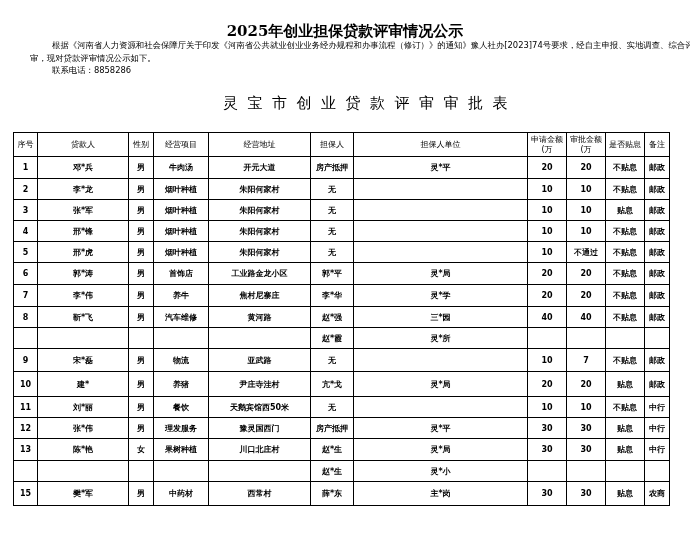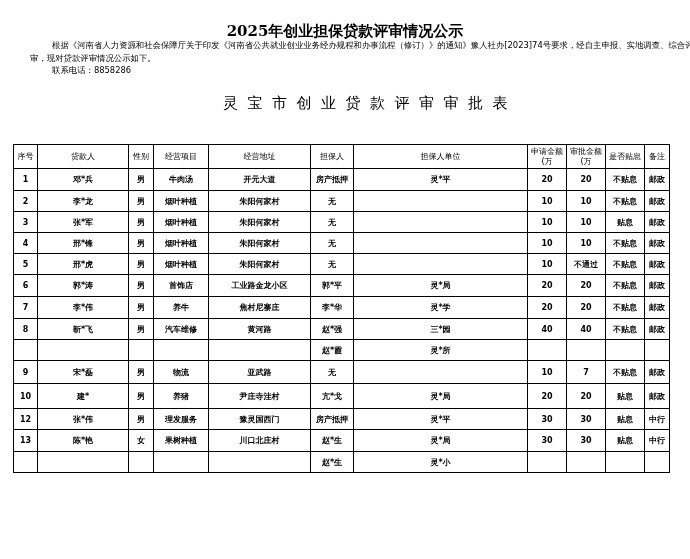--- a/index.html
+++ b/index.html
@@ -18,21 +18,21 @@
     font-size: 8.4px; line-height: 12.5px;
   }
   .intro p { margin: 0; }
   .intro .indent { text-indent: 22px; }
   .intro .pad { padding-left: 22px; }
   .table-title {
     position: absolute; left: 0; top: 94px; width: 690px; text-align: center;
     font-size: 15px; letter-spacing: 9.5px; font-weight: normal; padding-left: 25px;
   }
   table.loans {
-    position: absolute; left: 13px; top: 144px;
+    position: absolute; left: 13px; top: 132px;
     border-collapse: collapse; table-layout: fixed;
     font-size: 8px;
   }
   table.loans td, table.loans th {
     border: 1px solid #000; text-align: center; vertical-align: middle;
     padding: 0; overflow: hidden; white-space: nowrap;
   }
   table.loans th { font-weight: normal; font-size: 8px; line-height: 10px; white-space: normal; }
   table.loans td { font-weight: bold; }
   tr.hdr { height: 24px; }
@@ -220,20 +220,33 @@
         <td>养猪</td>
         <td>尹庄寺洼村</td>
         <td>亢*戈</td>
         <td>灵*局</td>
         <td>20</td>
         <td>20</td>
         <td>贴息</td>
         <td>邮政</td>
       </tr>
       <tr class="r21">
+        <td>11</td>
+        <td>刘*丽</td>
+        <td>男</td>
+        <td>餐饮</td>
+        <td>天鹅宾馆西50米</td>
+        <td>无</td>
+        <td></td>
+        <td>10</td>
+        <td>10</td>
+        <td>不贴息</td>
+        <td>中行</td>
+      </tr>
+      <tr class="r21">
         <td>12</td>
         <td>张*伟</td>
         <td>男</td>
         <td>理发服务</td>
         <td>豫灵国西门</td>
         <td>房产抵押</td>
         <td>灵*平</td>
         <td>30</td>
         <td>30</td>
         <td>贴息</td>
@@ -258,14 +271,27 @@
         <td></td>
         <td></td>
         <td></td>
         <td>赵*生</td>
         <td>灵*小</td>
         <td></td>
         <td></td>
         <td></td>
         <td></td>
       </tr>
+      <tr class="r24" style="height: 24px;">
+        <td>15</td>
+        <td>樊*军</td>
+        <td>男</td>
+        <td>中药材</td>
+        <td>西常村</td>
+        <td>薛*东</td>
+        <td>主*岗</td>
+        <td>30</td>
+        <td>30</td>
+        <td>贴息</td>
+        <td>农商</td>
+      </tr>
     </tbody>
 </table>
 
 </body></html>

